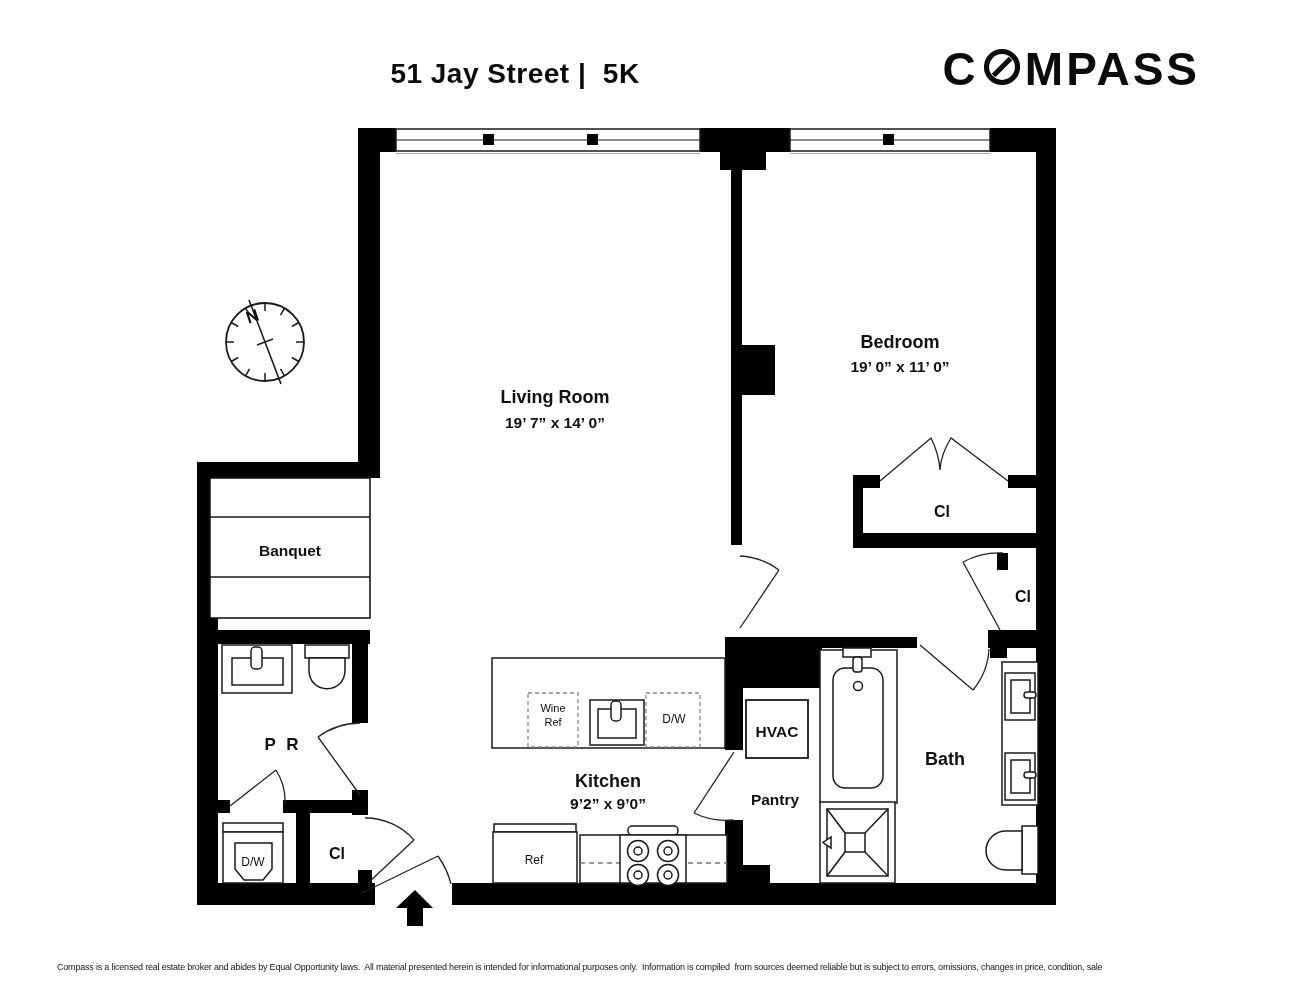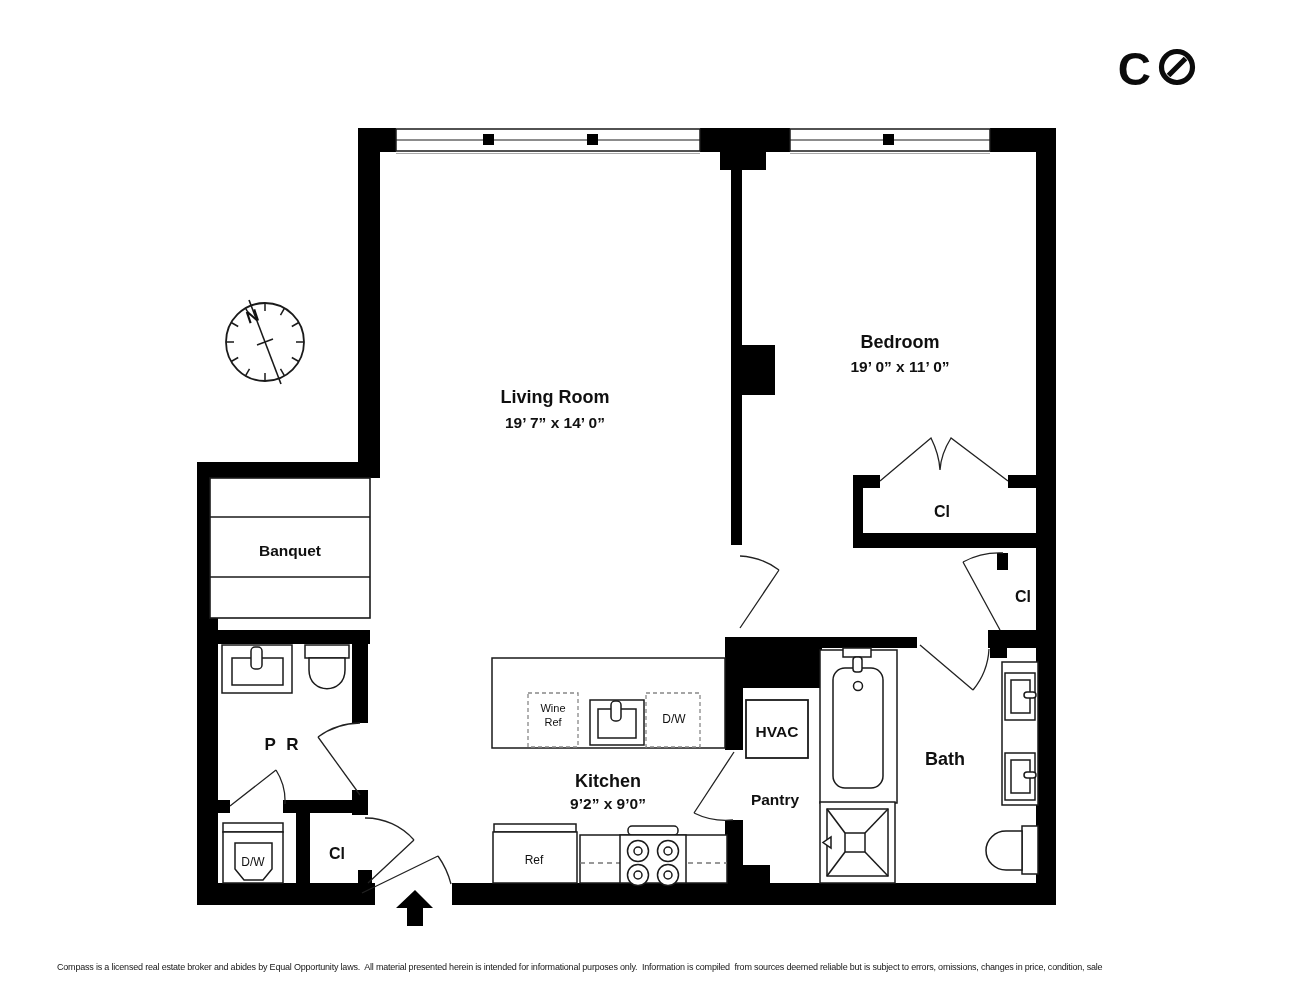--- a/index.html
+++ b/index.html
@@ -20,27 +20,29 @@
   .t-pr{font-size:17px;font-weight:700;letter-spacing:3px;}
   .t-sm{font-size:12px;font-weight:400;}
   .t-xs{font-size:11px;font-weight:400;}
   .t-n{font-size:17px;font-weight:700;}
 </style>
 </head>
 <body>
 
 <div class="page">
 
+  <div class="title">51 Jay Street |  5K</div>
 
   <div class="logo">
     <span>C</span>
       <span class="o"><svg width="42" height="42" viewBox="0 0 42 42">
           <circle cx="21" cy="23" r="15.5" fill="none" stroke="#0b0b0b" stroke-width="5.2"></circle>
           <line x1="12.5" y1="31.5" x2="29.5" y2="14.5" stroke="#0b0b0b" stroke-width="5.2"></line>
         </svg></span>
+      <span>MPASS</span>
   </div>
 
   <svg class="plan" width="1294" height="1000" viewBox="0 0 1294 1000">
 
     <g fill="#000">
       <rect x="358" y="128" width="38" height="24"></rect>
       <rect x="700" y="128" width="90" height="24"></rect>
       <rect x="720" y="152" width="46" height="18"></rect>
       <rect x="990" y="128" width="66" height="24"></rect>
       <rect x="1036" y="128" width="20" height="777"></rect>

